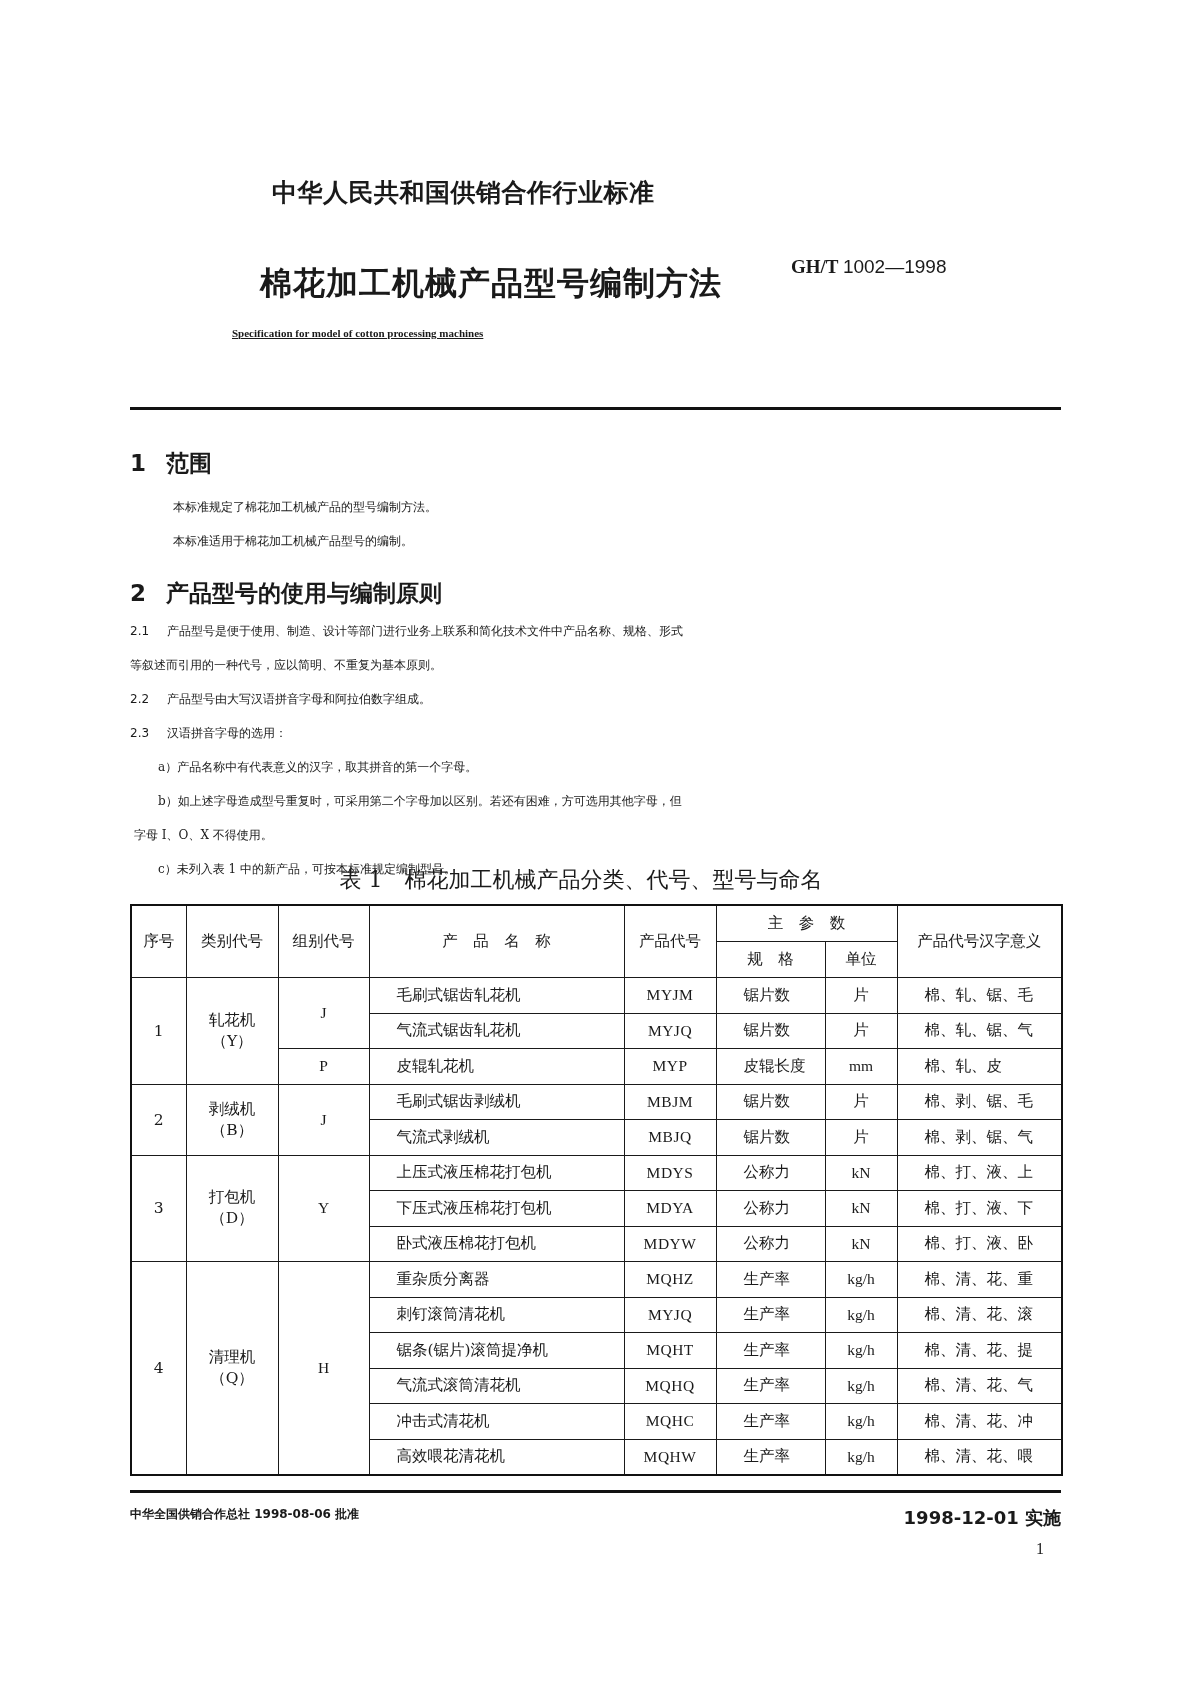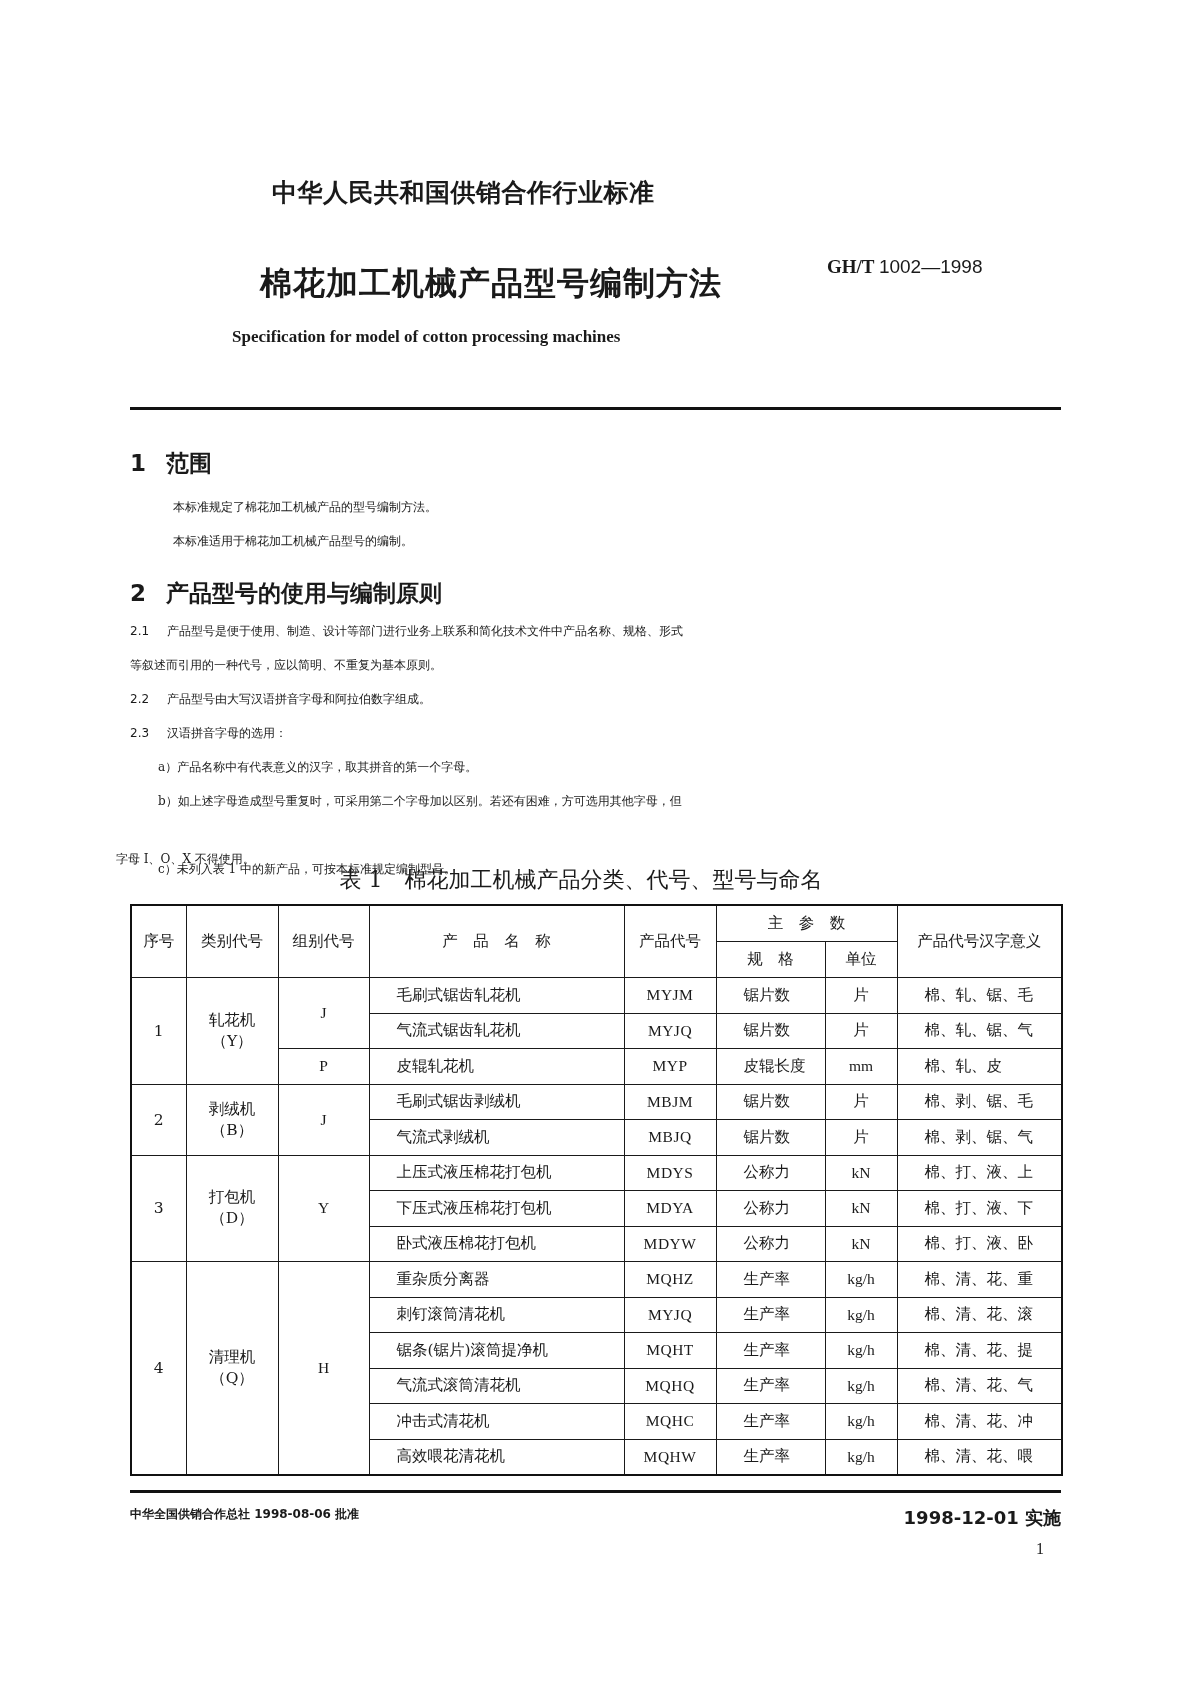--- a/index.html
+++ b/index.html
@@ -12,27 +12,28 @@
   .sans { font-family: "DejaVu Sans", "Liberation Sans", sans-serif; }
   .serif { font-family: "DejaVu Serif", "Liberation Serif", serif; }
 
   #std-header {
     left: 272px; top: 176px; font-size: 25px; font-weight: bold; letter-spacing: 0.5px;
   }
   #doc-title {
     left: 260px; top: 262px; font-size: 32px; font-weight: bold; letter-spacing: 1px;
   }
   #std-number {
-    left: 827px; top: 256px; font-size: 19px; font-weight: bold;
+    left: 791px; top: 256px; font-size: 19px; font-weight: bold;
     font-family: "Liberation Serif", serif;
   }
   #std-number .num { font-weight: normal; font-family: "Liberation Sans Narrow", "Liberation Sans", sans-serif; }
   #english-title {
-    left: 232px; top: 327px; font-size: 17px; font-weight: bold;
+    left: 232px; top: 327px; font-size: 11px; font-weight: bold;
     font-family: "Liberation Serif", serif;
+    text-decoration: underline;
   }
   .rule { background: #111; }
   #top-rule { left: 130px; top: 407px; width: 931px; height: 3px; }
 
   .heading { font-size: 23px; font-weight: bold; }
   .para { font-size: 12px; line-height: 34px; white-space: nowrap; }
 
   
   #table-caption { left: 0; width: 1162px; text-align: center; top: 870px; font-size: 22px; }
   #spec-table {
@@ -82,21 +83,21 @@
 </div>
 <div class="abs para serif" style="left:130px; top:648px;">等叙述而引用的一种代号，应以简明、不重复为基本原则。</div>
 <div class="abs para serif" style="left:130px; top:682px;">
   <span class="sans">2.2</span><span style="display:inline-block;width:18px;"></span><span>产品型号由大写汉语拼音字母和阿拉伯数字组成。</span>
 </div>
 <div class="abs para serif" style="left:130px; top:716px;">
   <span class="sans">2.3</span><span style="display:inline-block;width:18px;"></span><span>汉语拼音字母的选用：</span>
 </div>
 <div class="abs para serif" style="left:158px; top:750px;">a）产品名称中有代表意义的汉字，取其拼音的第一个字母。</div>
 <div class="abs para serif" style="left:158px; top:784px;">b）如上述字母造成型号重复时，可采用第二个字母加以区别。若还有困难，方可选用其他字母，但</div>
-<div class="abs para serif" style="left:116px; top:818px;margin-top:24px;">字母 I、O、X 不得使用。</div>
+<div class="abs para serif" style="left:134px; top:818px;">字母 I、O、X 不得使用。</div>
 <div class="abs para serif" style="left:158px; top:852px;">c）未列入表 1 中的新产品，可按本标准规定编制型号。</div>
 
 <div id="table-caption" class="abs para serif" style="line-height:20px;">表 1　棉花加工机械产品分类、代号、型号与命名</div>
 
 <table id="spec-table" class="serif">
   <colgroup>
     <col style="width:55px">
       <col style="width:92px">
       <col style="width:91px">
       <col style="width:255px">

